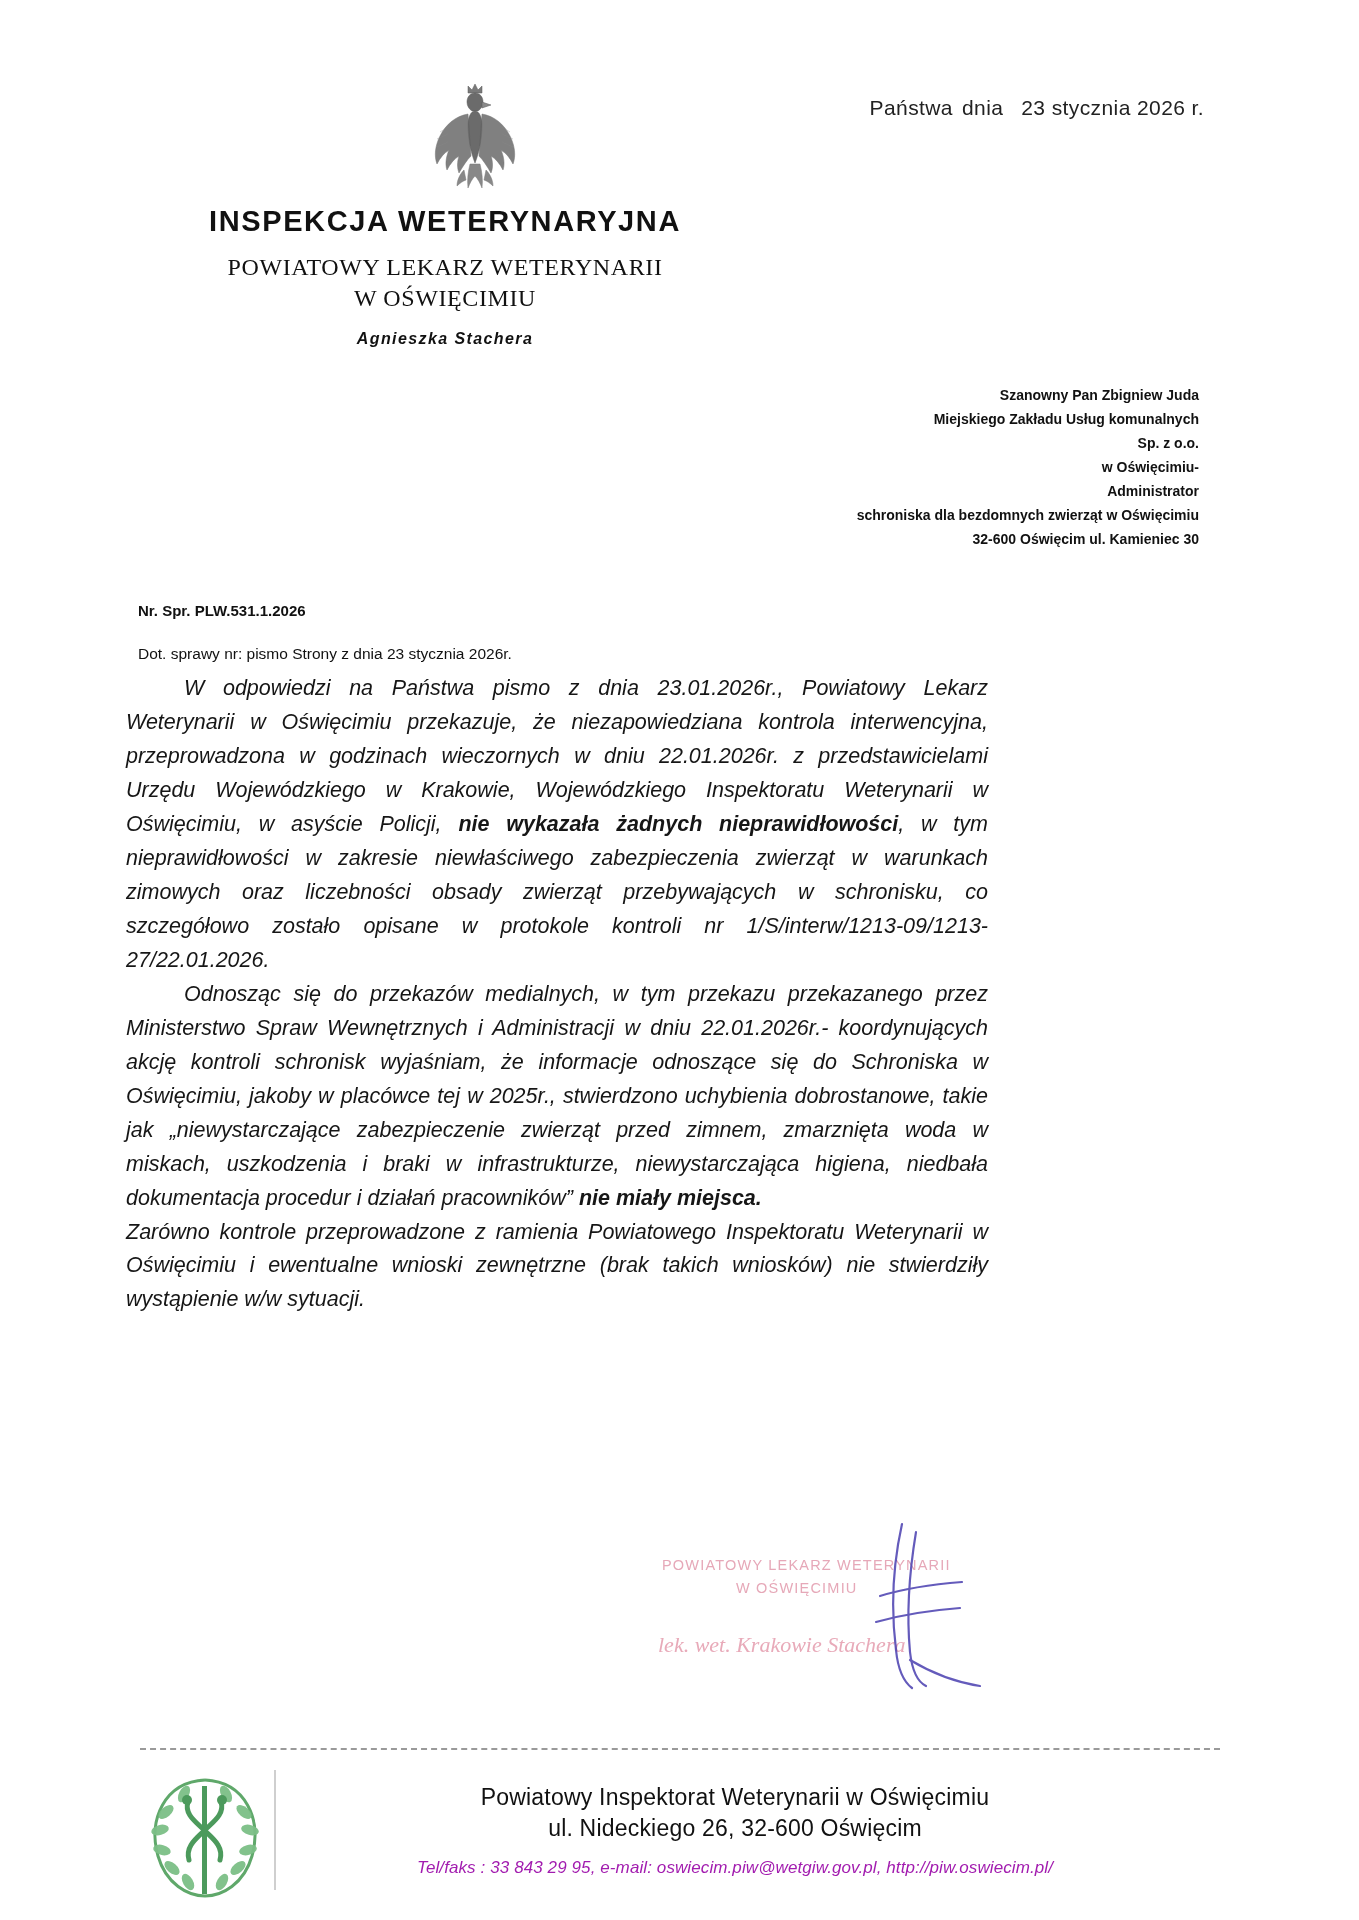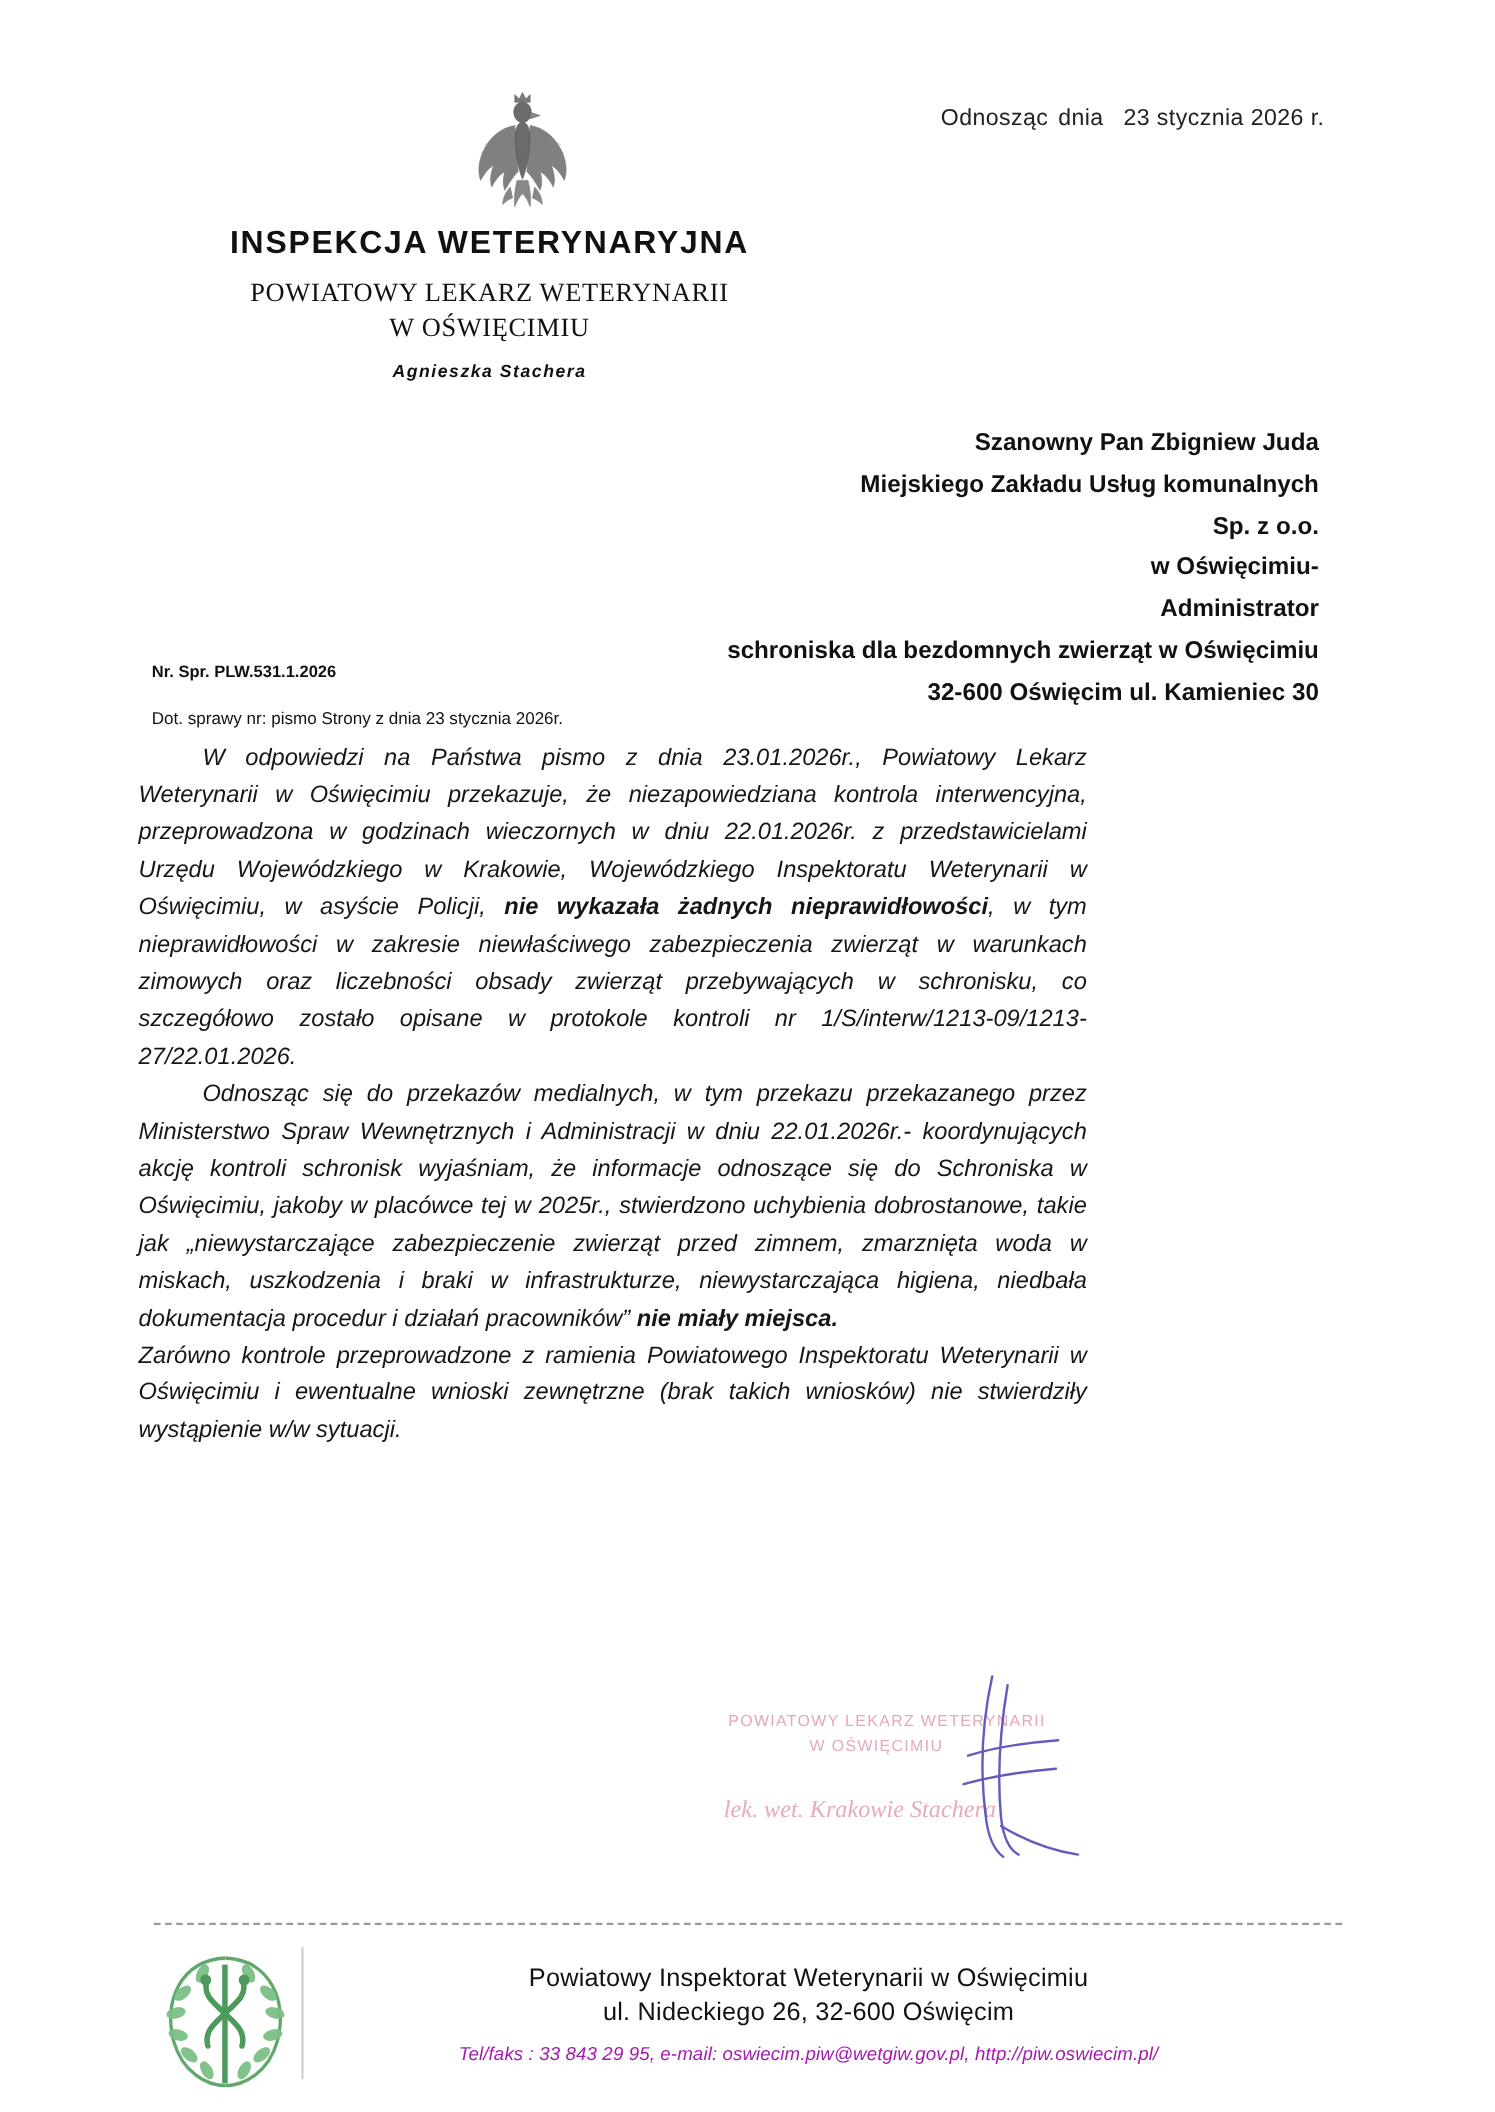--- a/index.html
+++ b/index.html
@@ -71,21 +71,21 @@
     margin-top: 16px;
   }
 
   
   .recipient {
     position: absolute;
     top: 383px;
     right: 160px;
     width: 620px;
     text-align: right;
-    font-size: 22px;
+    font-size: 14px;
     font-weight: bold;
     line-height: 1.72;
     color: #111;
   }
 
   
   .ref-no {
     position: absolute;
     top: 602px;
     left: 138px;
@@ -201,21 +201,21 @@
     letter-spacing: 0.1px;
     font-style: italic;
   }
 </style>
 </head>
 <body>
 
 <div class="page">
 
   <div class="date-line">
-    <span>Odnosząc</span><span class="sp"></span><span>dnia</span><span class="sp"></span><span class="sp"></span><span>23 stycznia 2026 r.</span>
+    <span>Państwa</span><span class="sp"></span><span>dnia</span><span class="sp"></span><span class="sp"></span><span>23 stycznia 2026 r.</span>
   </div>
 
   <div class="emblem">
     <svg viewBox="0 0 110 125" width="110" height="125" aria-hidden="true">
       <g fill="#6b6b6b" stroke="#5a5a5a" stroke-width="0.5">
 
         <path d="M55 6 L58 12 L62 8 L62 15 L48 15 L48 8 L52 12 Z" fill="#7a7a7a"></path>
 
         <path d="M55 15 c-5 0 -8 4 -8 9 c0 4 2 7 5 9 l6 0 c3 -2 5 -5 5 -9 c0 -5 -3 -9 -8 -9 z"></path>
 

